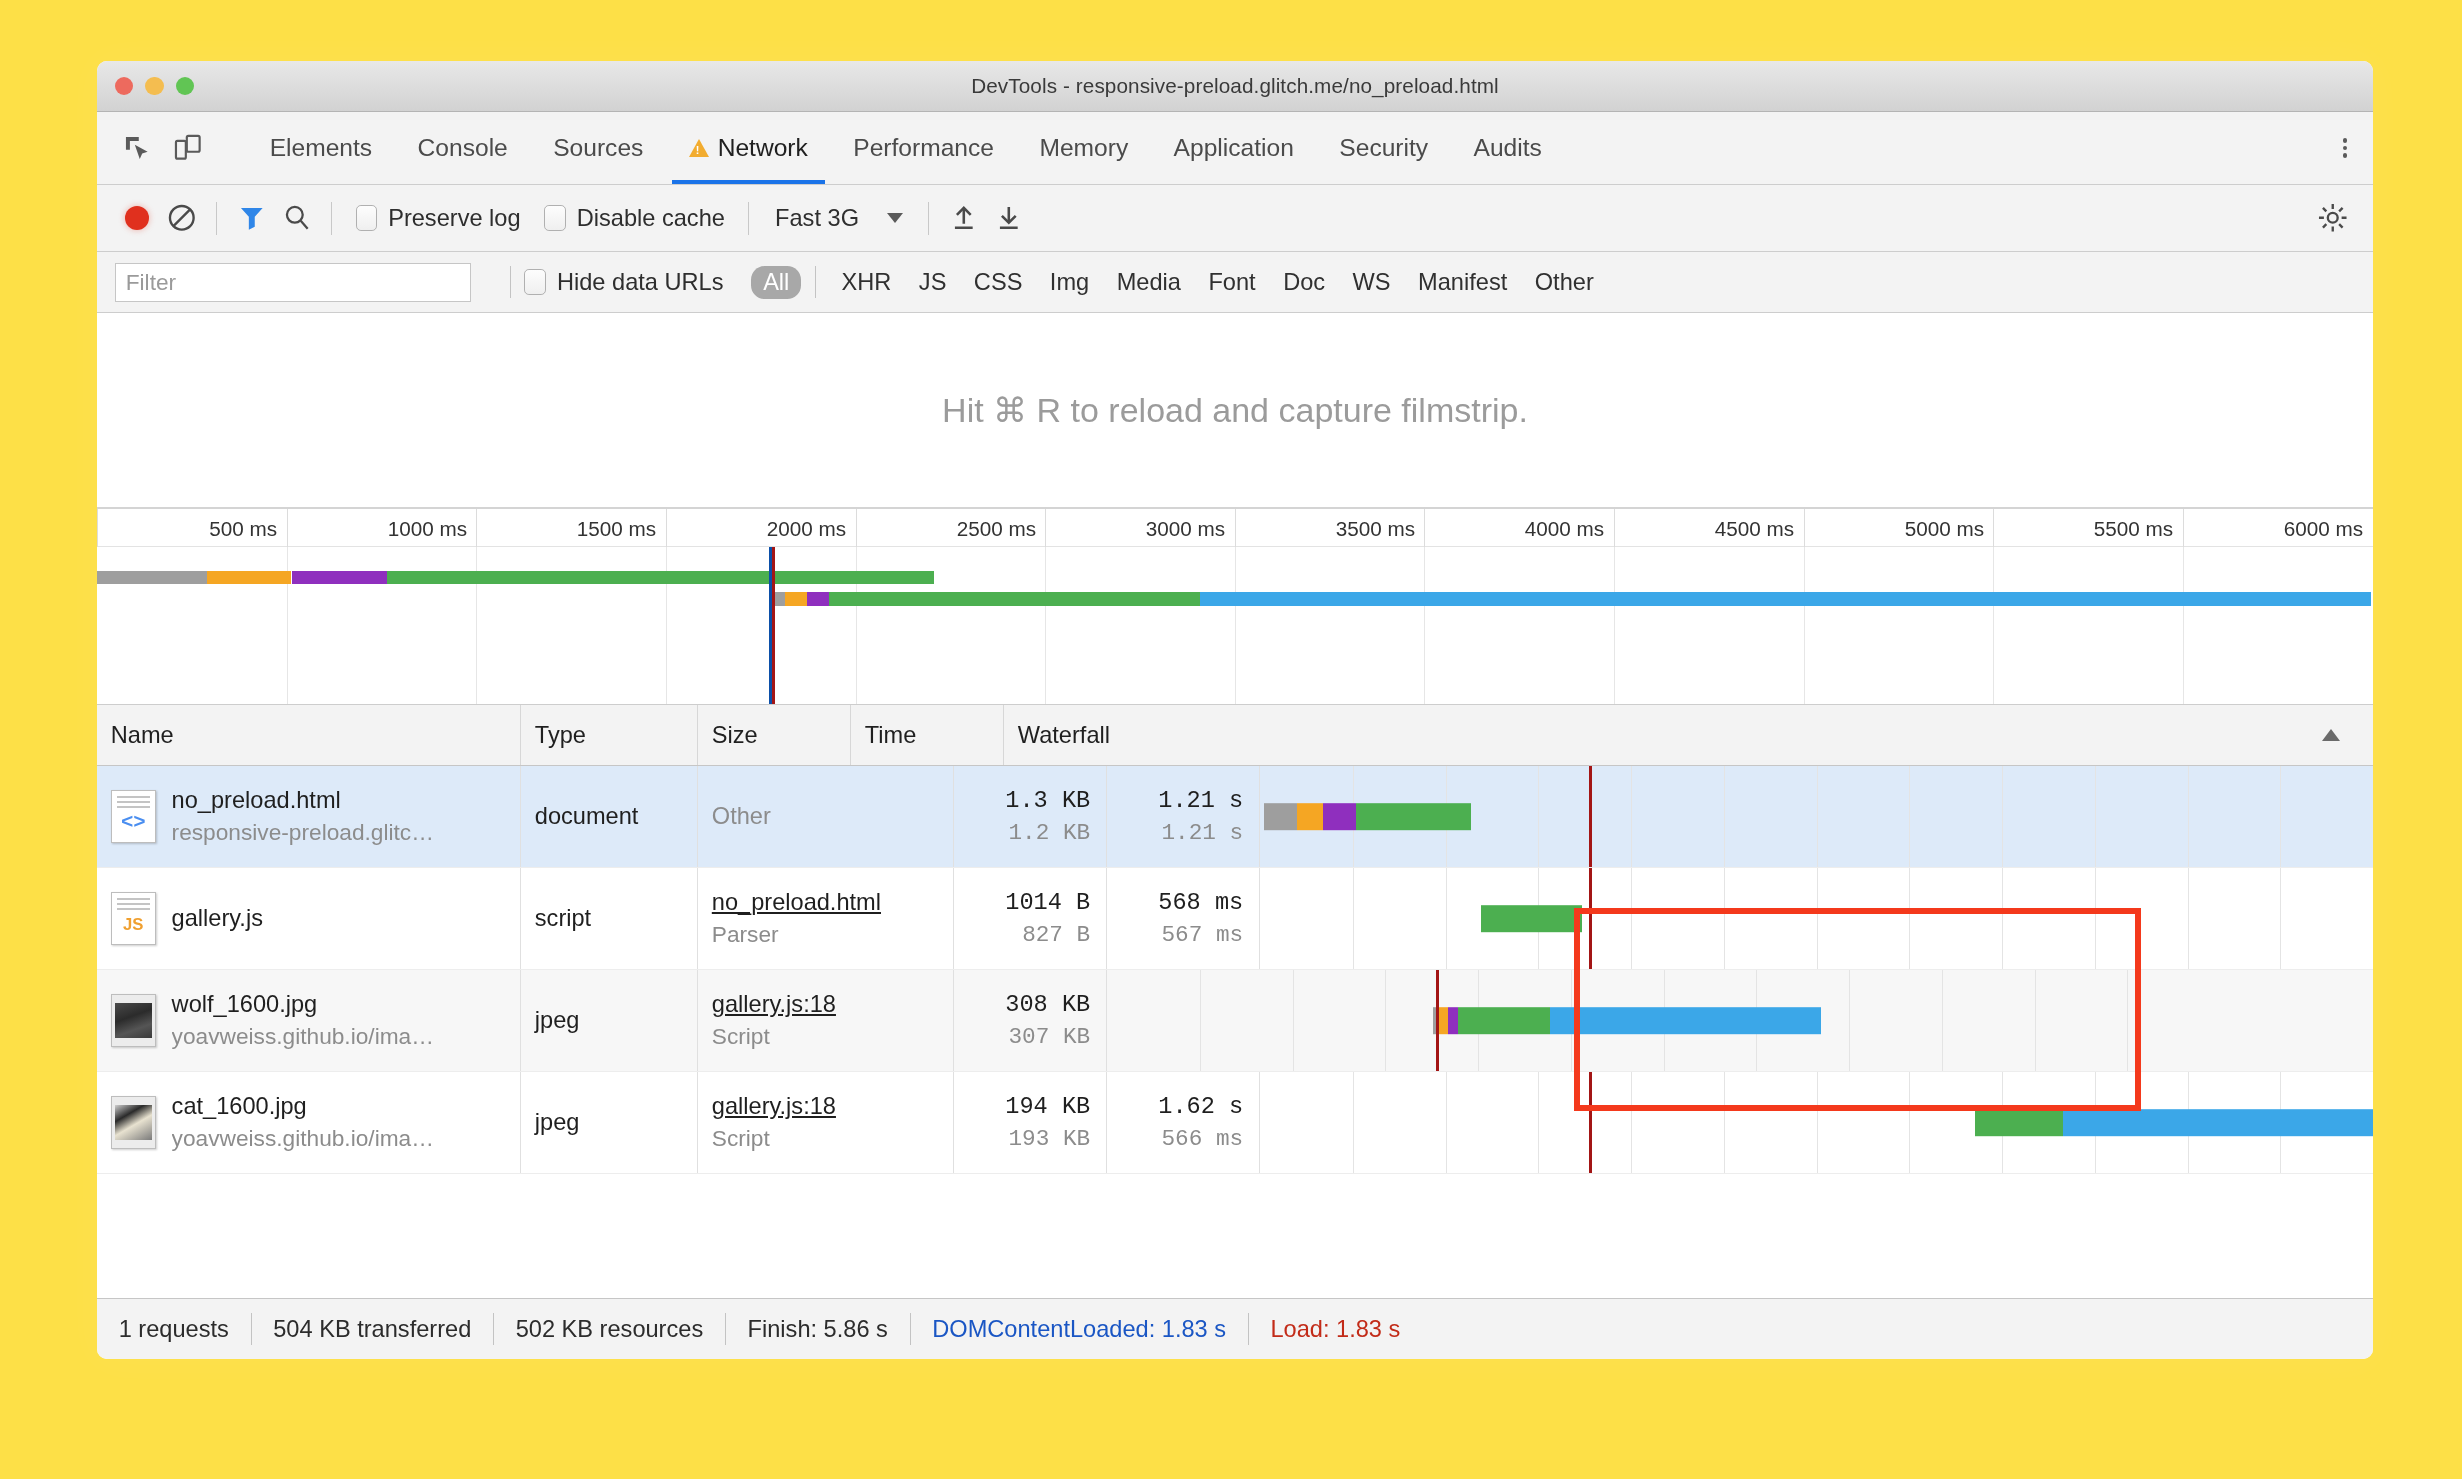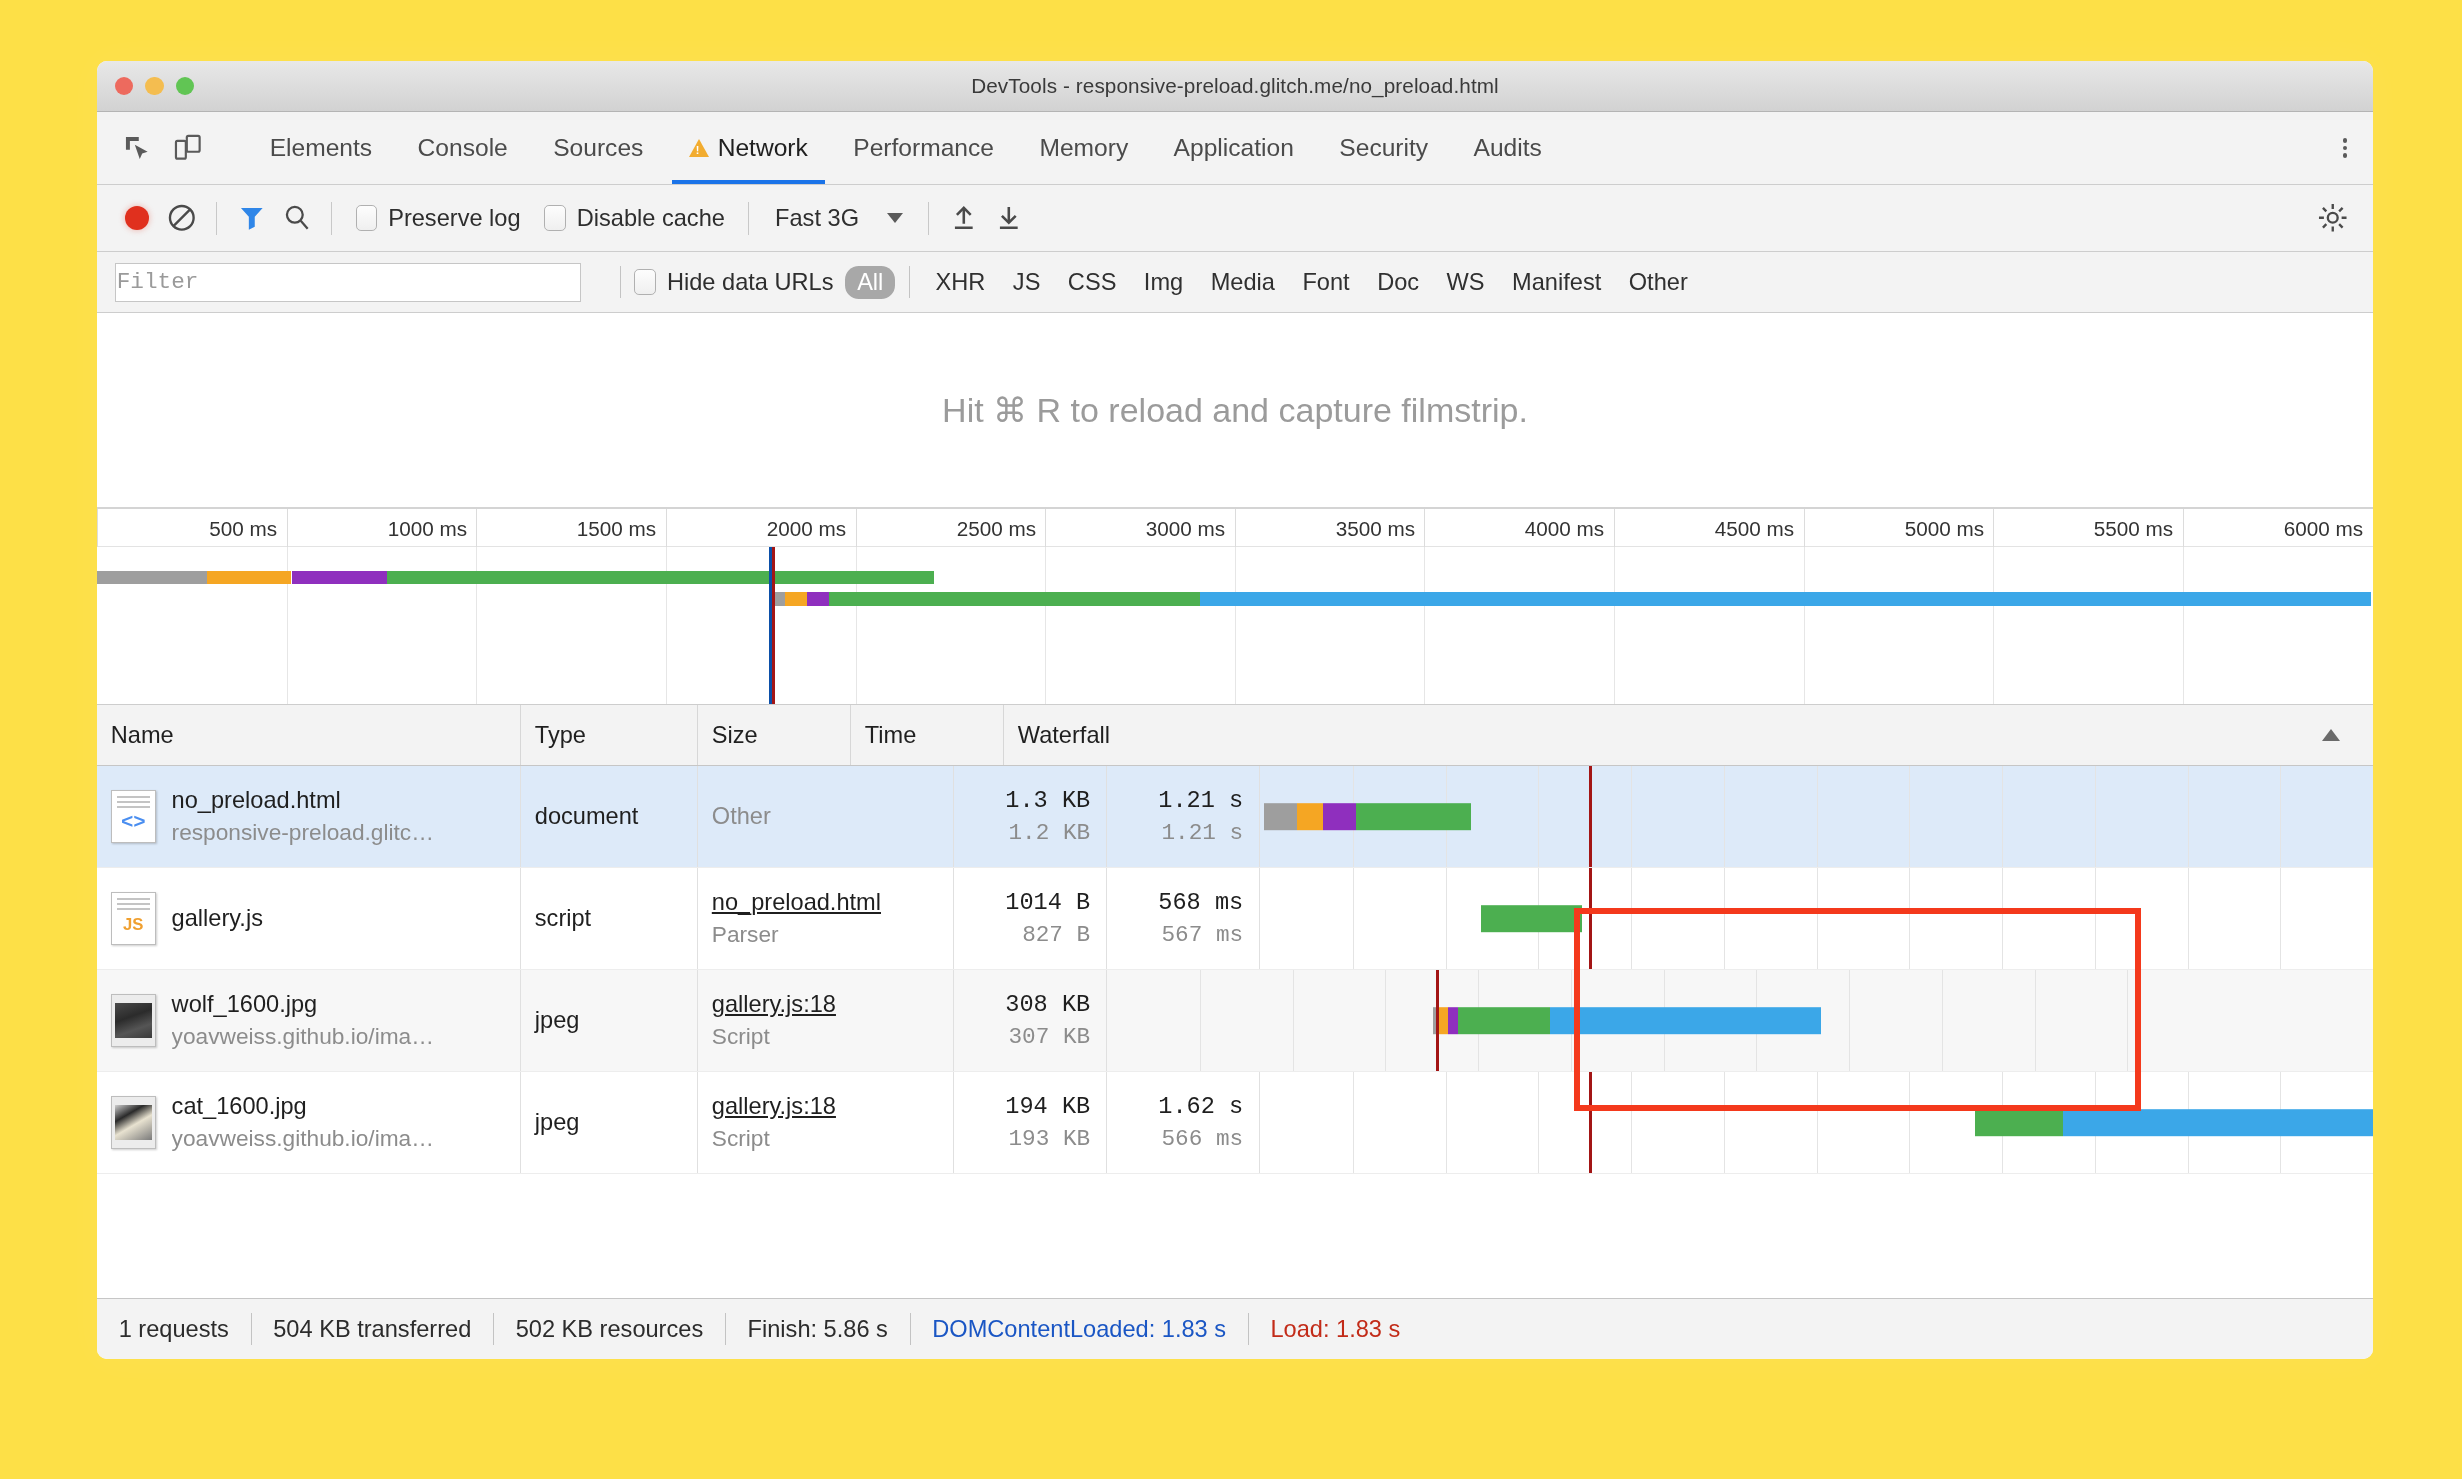--- a/index.html
+++ b/index.html
@@ -89,33 +89,33 @@
   .gear { margin-left: auto; }
 
   
   .filterbar {
     height: 61px; background: #f3f3f3;
     border-bottom: 1px solid #cdcdcd;
     display: flex; align-items: center; padding: 0 17.7px;
     flex: 0 0 auto;
   }
   .filter-input {
-    width: 466px; height: 39px;
+    width: 356px; height: 39px;
     border: 1px solid #c6c6c6; background: #fff;
-    font-size: 22.7px; color: #222; padding: 0 1px;
-    font-family: Liberation Mono, monospace;
+    font-size: 22.7px; color: #222; padding: 0 10px;
+    font-family: Liberation Sans, sans-serif;
   }
   .filter-input::placeholder { color: #9a9a9a; }
   .fb-sep { width: 1px; height: 31.5px; background: #c3c3c3; margin: 0 13.8px; }
   .ftypes { display: flex; align-items: center; gap: 3.9px; }
   .ftype {
     font-size: 23.6px; color: #303030; padding: 3px 11.8px;
     border-radius: 13.8px; cursor: pointer;
   }
-  .ftype.sel { background: #a8a8a8; color: #fff; }
+  .ftype.sel { background: #a8a8a8; color: #fff; margin-left: 16px; }
 
   
   .filmstrip {
     height: 195px; background: #fff;
     display: flex; align-items: center; justify-content: center;
     border-bottom: 1px solid #d4d4d4;
     flex: 0 0 auto;
   }
   .filmstrip-msg { font-size: 34px; color: #9b9b9b; }
 

